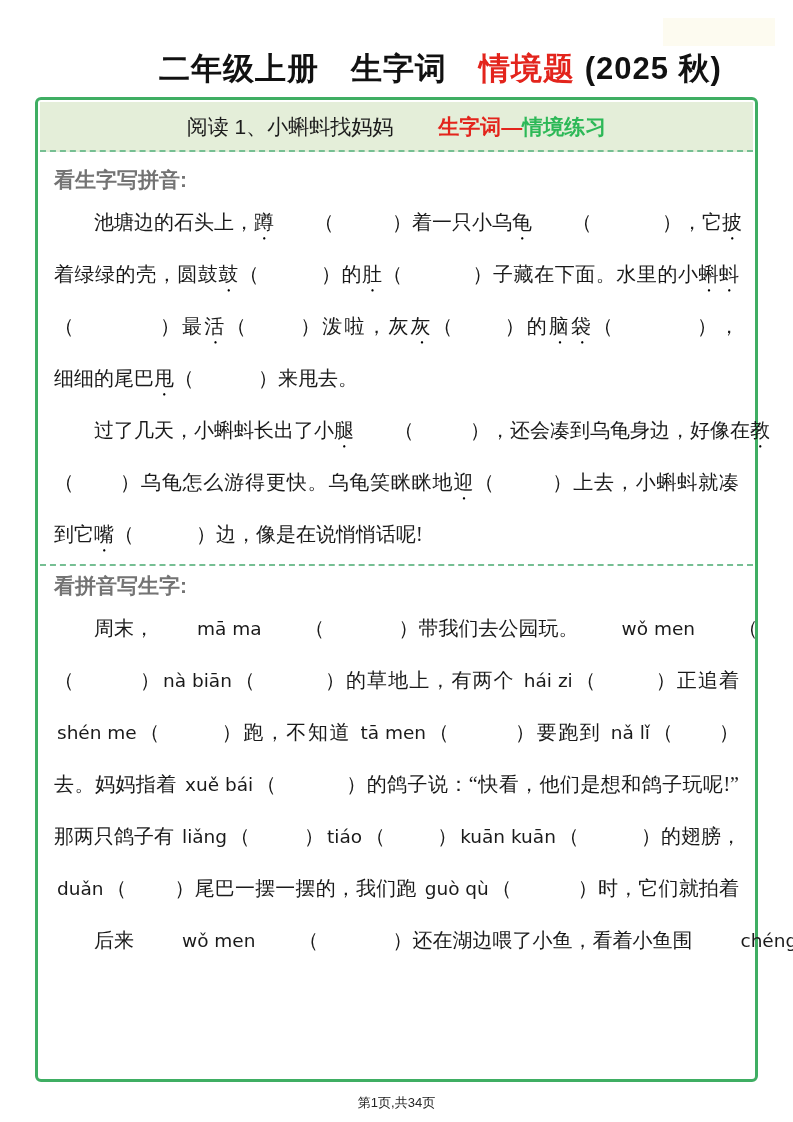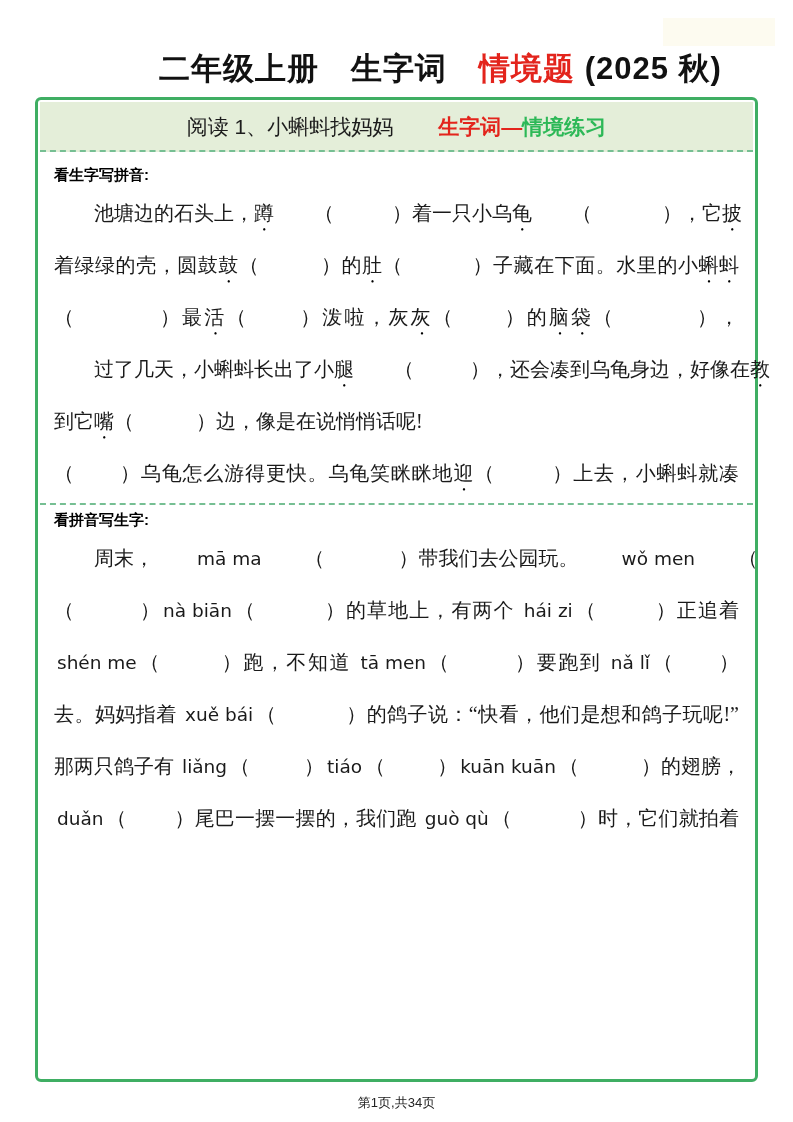--- a/index.html
+++ b/index.html
@@ -26,21 +26,21 @@
   }
   .ws-header {
     background:#e4eed9; height:50px; line-height:50px; text-align:center;
     font-size:21px; color:#1c1c1c; border-bottom:2px dashed #76bf93;
     white-space:nowrap;
   }
   .ws-header .red { color:#e3241c; font-weight:bold;margin-left:24px; }
   .ws-header .green { color:#2db857; font-weight:bold; }
   .ws-body { padding:8px 14px 0 14px; }
   .section-label {
-    font-size:15px; font-weight:bold; color:#000000; margin:6px 0 0 0;
+    font-size:21px; font-weight:bold; color:#737373; margin:6px 0 0 0;
   }
   .lines { margin-top:2px; }
   .line {
     font-family:"Liberation Serif","DejaVu Serif",serif;
     font-size:20px; color:#1a1a1a; line-height:52px; height:52px;
     text-align:justify; white-space:nowrap;
   }
   .line.full { text-align-last:justify; }
   .line.indent { text-indent:40px; }
   .dot {
@@ -70,34 +70,36 @@
 
   <div class="ws-box">
     <div class="ws-header"><span>阅读 1、小蝌蚪找妈妈　</span><span class="red">生字词—</span><span class="green">情境练习</span></div>
 
     <div class="ws-body">
       <div class="section-label">看生字写拼音:</div>
       <div class="lines">
           <div class="line indent full"><span class="cn">池塘边的石头上，</span><span class="dot">蹲</span><span class="blank"><span>（</span><span class="gap" style="width: 58px;"></span><span>）</span></span><span class="cn">着一只小乌</span><span class="dot">龟</span><span class="blank"><span>（</span><span class="gap" style="width: 70px;"></span><span>）</span></span><span class="cn">，它</span><span class="dot">披</span><span class="blank"><span>（</span></span></div>
           <div class="line full"><span class="cn">着绿绿的壳，圆鼓</span><span class="dot">鼓</span><span class="blank"><span>（</span><span class="gap" style="width: 62px;"></span><span>）</span></span><span class="cn">的</span><span class="dot">肚</span><span class="blank"><span>（</span><span class="gap" style="width: 70px;"></span><span>）</span></span><span class="cn">子藏在下面。水里的小</span><span class="dot">蝌蚪</span></div>
           <div class="line full"><span class="blank"><span>（</span><span class="gap" style="width: 86px;"></span><span>）</span></span><span class="cn">最</span><span class="dot">活</span><span class="blank"><span>（</span><span class="gap" style="width: 54px;"></span><span>）</span></span><span class="cn">泼啦，灰</span><span class="dot">灰</span><span class="blank"><span>（</span><span class="gap" style="width: 52px;"></span><span>）</span></span><span class="cn">的</span><span class="dot">脑袋</span><span class="blank"><span>（</span><span class="gap" style="width: 84px;"></span><span>）</span></span><span class="cn">，</span></div>
+          <div class="line"><span class="cn">细细的尾巴</span><span class="dot">甩</span><span class="blank"><span>（</span><span class="gap" style="width: 64px;"></span><span>）</span></span><span class="cn">来甩去。</span></div>
           <div class="line indent full"><span class="cn">过了几天，小蝌蚪长出了小</span><span class="dot">腿</span><span class="blank"><span>（</span><span class="gap" style="width: 56px;"></span><span>）</span></span><span class="cn">，还会凑到乌龟身边，好像在</span><span class="dot">教</span></div>
+          <div class="line full"><span class="blank"><span>（</span><span class="gap" style="width: 46px;"></span><span>）</span></span><span class="cn">乌龟怎么游得更快。乌龟笑眯眯地</span><span class="dot">迎</span><span class="blank"><span>（</span><span class="gap" style="width: 58px;"></span><span>）</span></span><span class="cn">上去，小蝌蚪就凑</span></div>
           <div class="line"><span class="cn">到它</span><span class="dot">嘴</span><span class="blank"><span>（</span><span class="gap" style="width: 62px;"></span><span>）</span></span><span class="cn">边，像是在说悄悄话呢!</span></div>
-          <div class="line full"><span class="blank"><span>（</span><span class="gap" style="width: 46px;"></span><span>）</span></span><span class="cn">乌龟怎么游得更快。乌龟笑眯眯地</span><span class="dot">迎</span><span class="blank"><span>（</span><span class="gap" style="width: 58px;"></span><span>）</span></span><span class="cn">上去，小蝌蚪就凑</span></div>
         </div>
 
       <div class="divider"></div>
 
       <div class="section-label">看拼音写生字:</div>
       <div class="lines">
           <div class="line indent full"><span class="cn">周末，</span><span class="py">mā ma</span><span class="blank"><span>（</span><span class="gap" style="width: 74px;"></span><span>）</span></span><span class="cn">带我们去公园玩。</span><span class="py">wǒ men</span><span class="blank"><span>（</span><span class="gap" style="width: 66px;"></span></span></div>
           <div class="line full"><span class="blank"><span>（</span><span class="gap" style="width: 66px;"></span><span>）</span></span><span class="py">nà biān</span><span class="blank"><span>（</span><span class="gap" style="width: 70px;"></span><span>）</span></span><span class="cn">的草地上，有两个 </span><span class="py">hái zi</span><span class="blank"><span>（</span><span class="gap" style="width: 60px;"></span><span>）</span></span><span class="cn">正追着</span></div>
           <div class="line full"><span class="py">shén me</span><span class="blank"><span>（</span><span class="gap" style="width: 62px;"></span><span>）</span></span><span class="cn">跑，不知道 </span><span class="py">tā men</span><span class="blank"><span>（</span><span class="gap" style="width: 66px;"></span><span>）</span></span><span class="cn">要跑到 </span><span class="py">nǎ lǐ</span><span class="blank"><span>（</span><span class="gap" style="width: 46px;"></span><span>）</span></span></div>
           <div class="line full"><span class="cn">去。妈妈指着 </span><span class="py">xuě bái</span><span class="blank"><span>（</span><span class="gap" style="width: 70px;"></span><span>）</span></span><span class="cn">的鸽子说：“快看，他们是想和鸽子玩呢!”</span></div>
           <div class="line full"><span class="cn">那两只鸽子有 </span><span class="py">liǎng</span><span class="blank"><span>（</span><span class="gap" style="width: 54px;"></span><span>）</span></span><span class="py">tiáo</span><span class="blank"><span>（</span><span class="gap" style="width: 52px;"></span><span>）</span></span><span class="py">kuān kuān</span><span class="blank"><span>（</span><span class="gap" style="width: 62px;"></span><span>）</span></span><span class="cn">的翅膀，</span></div>
           <div class="line full"><span class="py">duǎn</span><span class="blank"><span>（</span><span class="gap" style="width: 48px;"></span><span>）</span></span><span class="cn">尾巴一摆一摆的，我们跑 </span><span class="py">guò qù</span><span class="blank"><span>（</span><span class="gap" style="width: 66px;"></span><span>）</span></span><span class="cn">时，它们就拍着</span></div>
+          <div class="line indent full"><span class="cn">后来 </span><span class="py">wǒ men</span><span class="blank"><span>（</span><span class="gap" style="width: 74px;"></span><span>）</span></span><span class="cn">还在湖边喂了小鱼，看着小鱼围 </span><span class="py">chéng</span></div>
         </div>
     </div>
   </div>
 
   <div class="page-footer">第1页,共34页</div>
 
 </div>
 
 </body></html>

